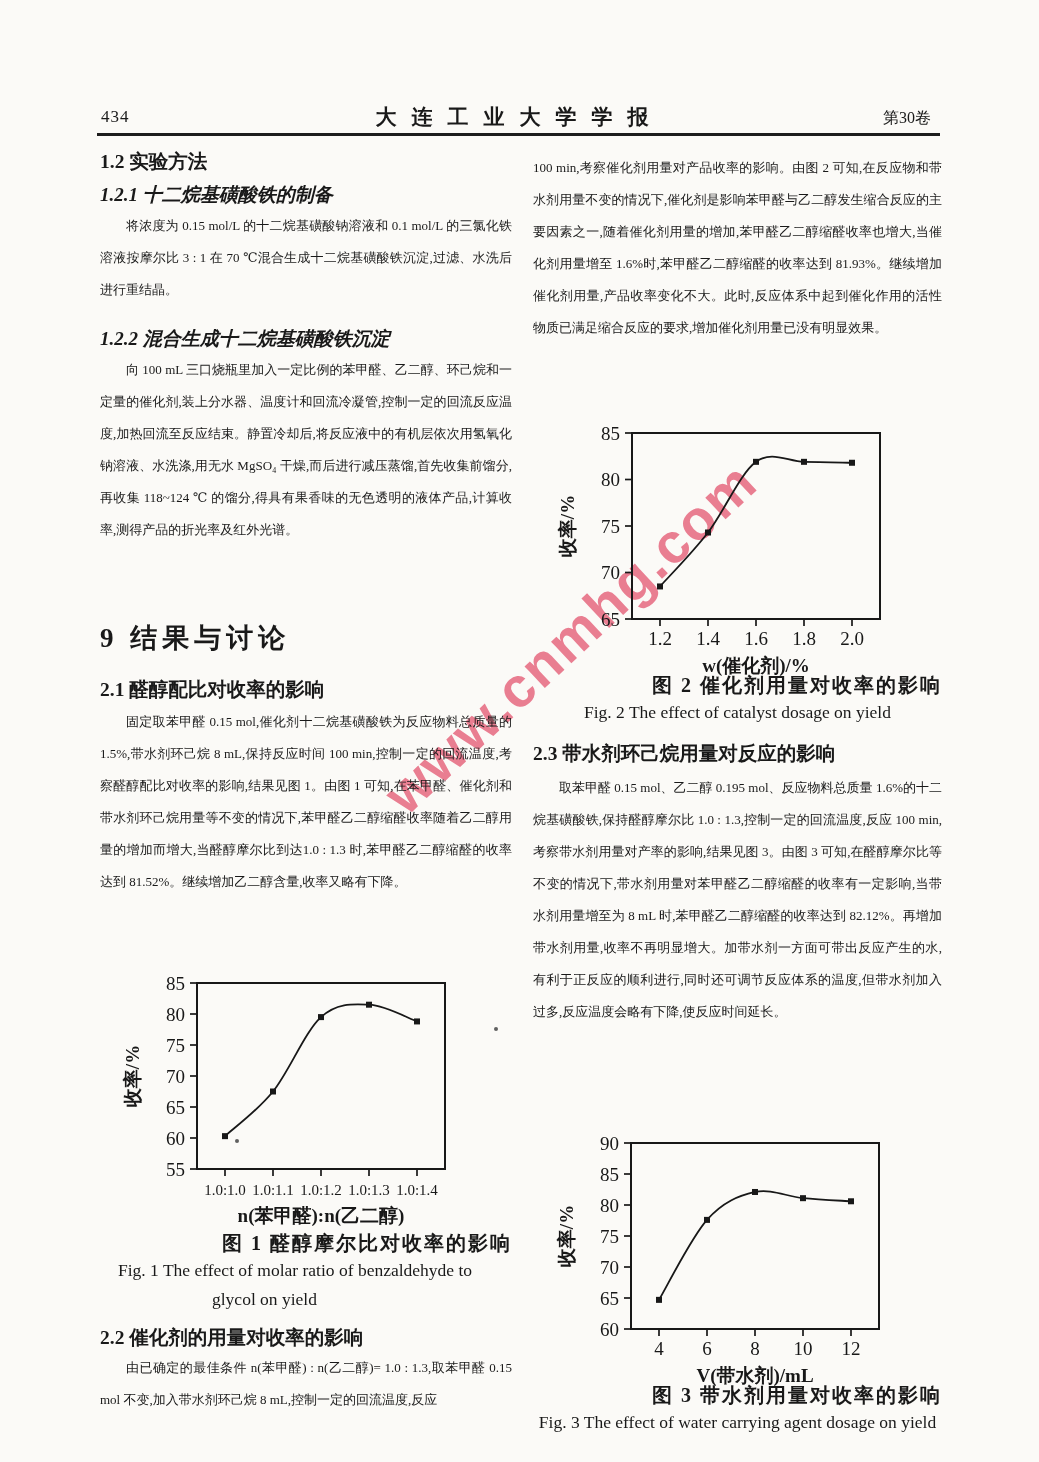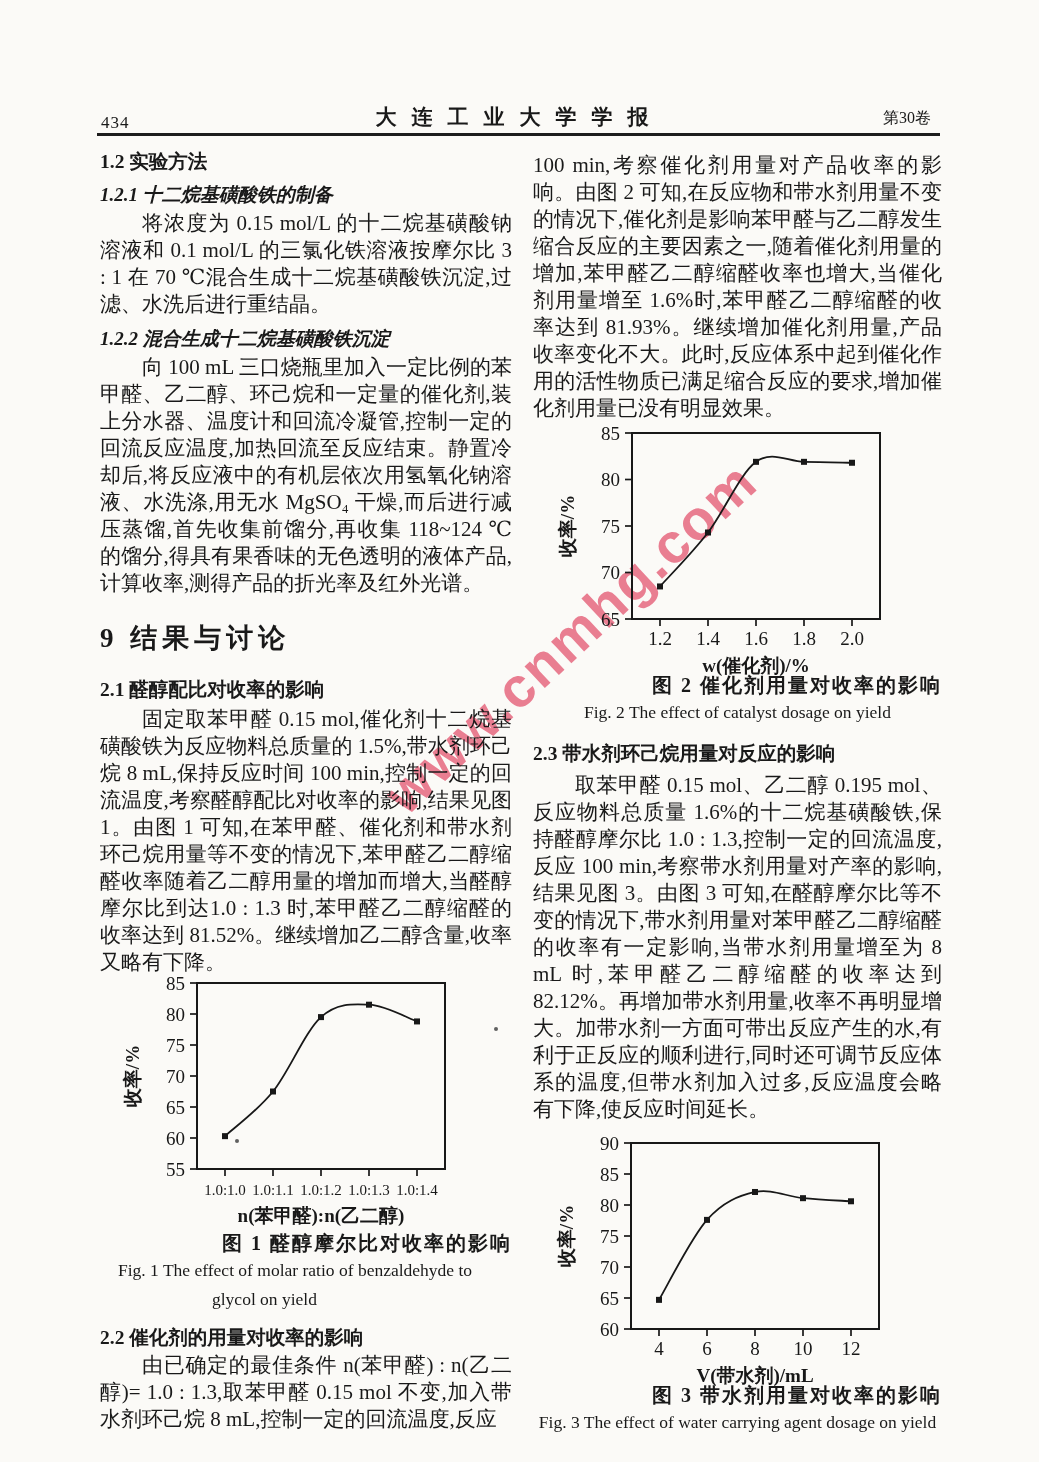--- a/index.html
+++ b/index.html
@@ -10,21 +10,21 @@
   }
   .abs{position:absolute;}
   
   .pageno{font-size:17px;letter-spacing:1px;}
   .jtitle{left:0;right:0;text-align:center;font-size:21px;font-weight:bold;letter-spacing:15px;}
   .volume{font-size:16px;}
   .hdr-rule{left:97px;top:133px;width:843px;height:3px;background:#1d1d1d;}
   
   .col-l{left:100px;width:412px;}
   .col-r{left:533px;width:409px;}
-  .par{font-size:21px;line-height:27px;text-align:justify;}
+  .par{font-size:13px;line-height:32px;text-align:justify;}
   .indent{text-indent:2em;}
   .h-sub{font-size:19.5px;font-weight:bold;}
   .h-subsub{font-size:19px;font-weight:bold;font-style:italic;}
   .h-main{font-size:27px;font-weight:bold;letter-spacing:5px;}
   .cap-zh{font-size:20px;font-weight:bold;text-align:right;letter-spacing:2px;}
   .cap-en{font-size:17.5px;}
   .cap-center{text-align:center;}
   .chart{position:absolute;}
   .chart svg{font-family:"Liberation Serif","DejaVu Serif",serif;}
   
@@ -35,21 +35,21 @@
     transform:rotate(-43deg);transform-origin:50% 50%;
     opacity:.72;pointer-events:none;white-space:nowrap;
   }
   .speck{width:4px;height:4px;border-radius:50%;background:#3a3a3a;opacity:.8;}
 </style>
 </head>
 <body>
 
 <div class="page">
 
-  <div class="abs pageno" style="left:101px;top:113px;">434</div>
+  <div class="abs pageno" style="left:101px;top:107px;">434</div>
   <div class="abs jtitle" style="top:103px;">大连工业大学学报</div>
   <div class="abs volume" style="right:108px;top:108px;">第30卷</div>
   <div class="abs hdr-rule"></div>
 
   <div class="abs watermark" style="color:#e34f6b;">www.cnmhg.com</div>
 
   <div class="abs col-l h-sub" style="top:148px;">1.2  实验方法</div>
   <div class="abs col-l h-subsub" style="top:182px;">1.2.1  十二烷基磺酸铁的制备</div>
   <div class="abs col-l par indent" style="top:210px;">将浓度为 0.15 mol/L 的十二烷基磺酸钠溶液和 0.1 mol/L 的三氯化铁溶液按摩尔比 3 : 1 在 70 ℃混合生成十二烷基磺酸铁沉淀,过滤、水洗后进行重结晶。</div>
   <div class="abs col-l h-subsub" style="top:326px;">1.2.2  混合生成十二烷基磺酸铁沉淀</div>

